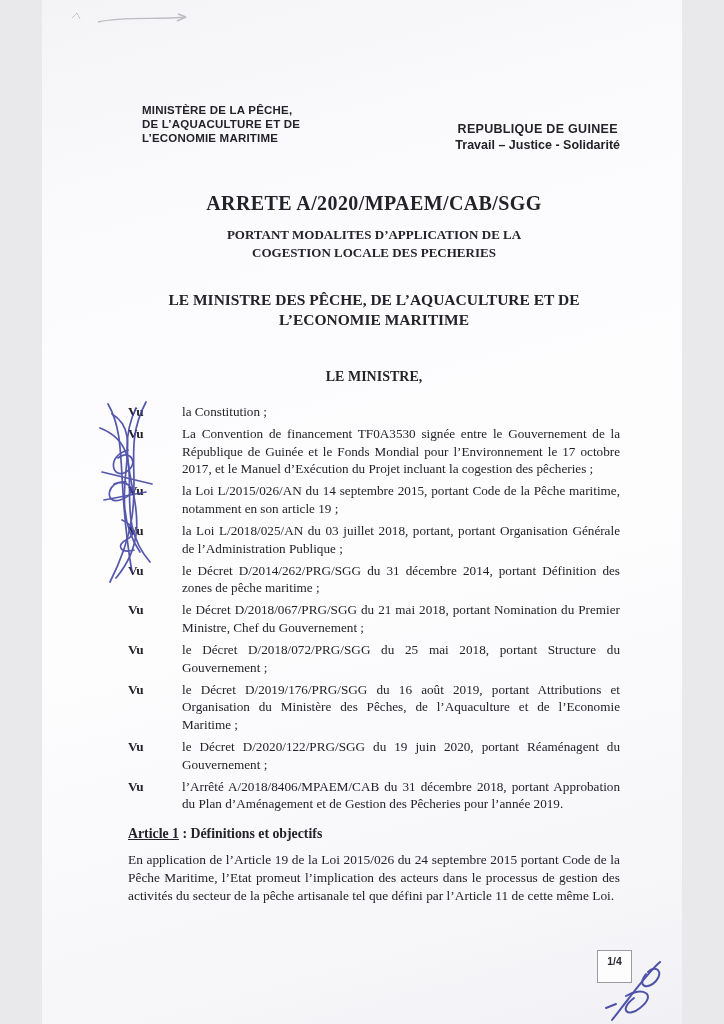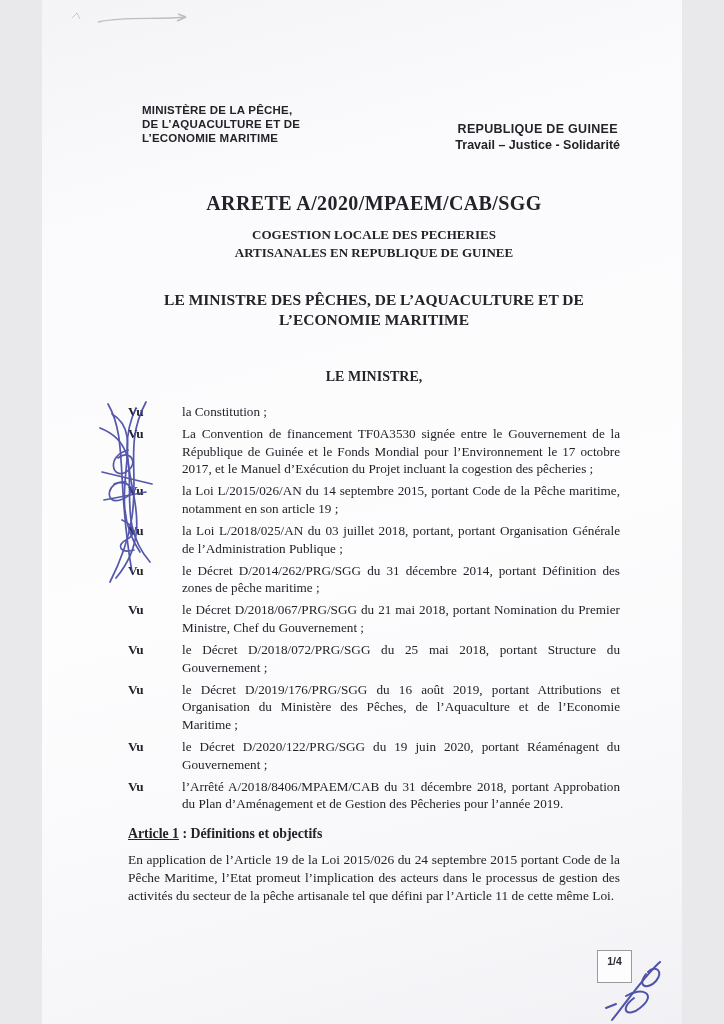--- a/index.html
+++ b/index.html
@@ -70,26 +70,26 @@
         <span class="rep-title">REPUBLIQUE DE GUINEE</span>
         <span class="rep-motto">Travail – Justice - Solidarité</span>
       </div>
     </div>
 
     <div class="decree-title">
       <span>ARRETE A/2020/</span><span>MPAEM/CAB/SGG</span>
     </div>
 
     <div class="subtitle">
+      <span>PORTANT MODALITES D’APPLICATION DE LA</span>
       <span>COGESTION LOCALE DES PECHERIES</span>
-      <span>ARTISANALES EN REPUBLIQUE DE GUINEE</span>
     </div>
 
     <div class="minister-heading">
-      <span>LE MINISTRE DES PÊCHES, DE L’AQUACULTURE ET DE</span>
+      <span>LE MINISTRE DES PÊCHE, DE L’AQUACULTURE ET DE</span>
       <span>L’ECONOMIE MARITIME</span>
     </div>
 
     <div class="salutation">LE MINISTRE,</div>
 
     <div class="vu-list">
       <div class="vu-row">
         <span class="vu-label">Vu</span>
         <p class="vu-text">la Constitution ;</p>
       </div>

